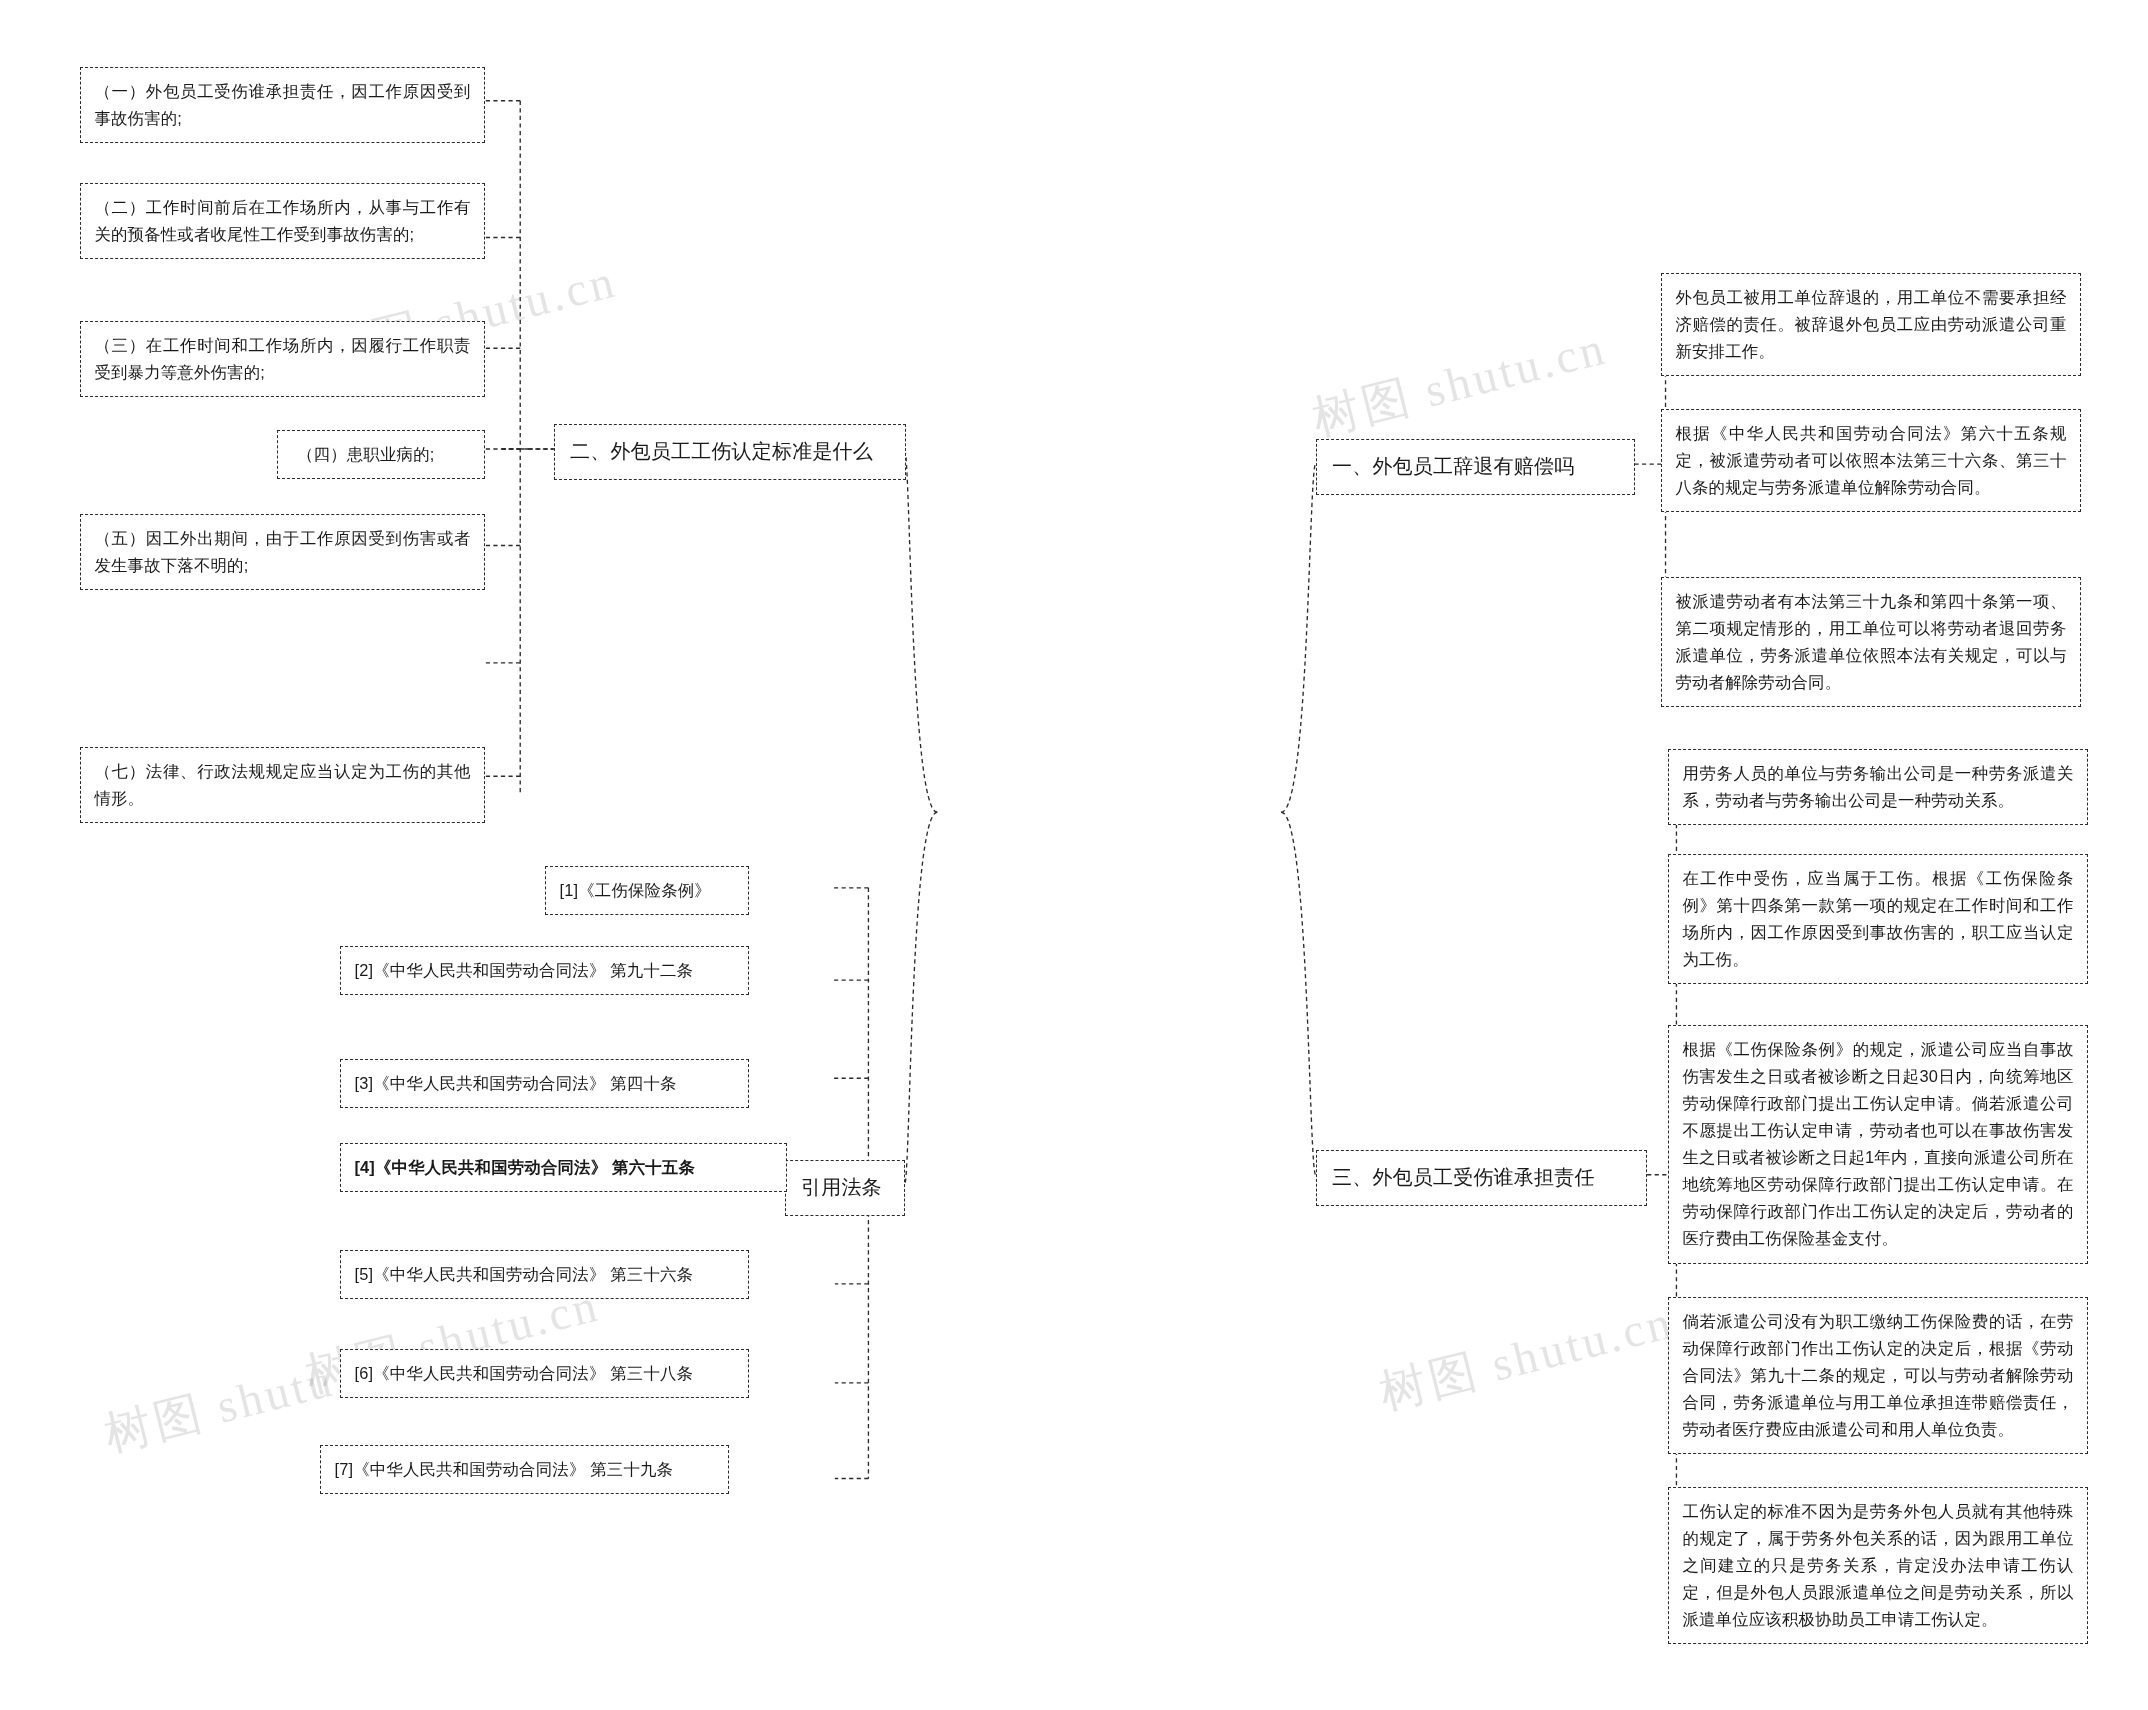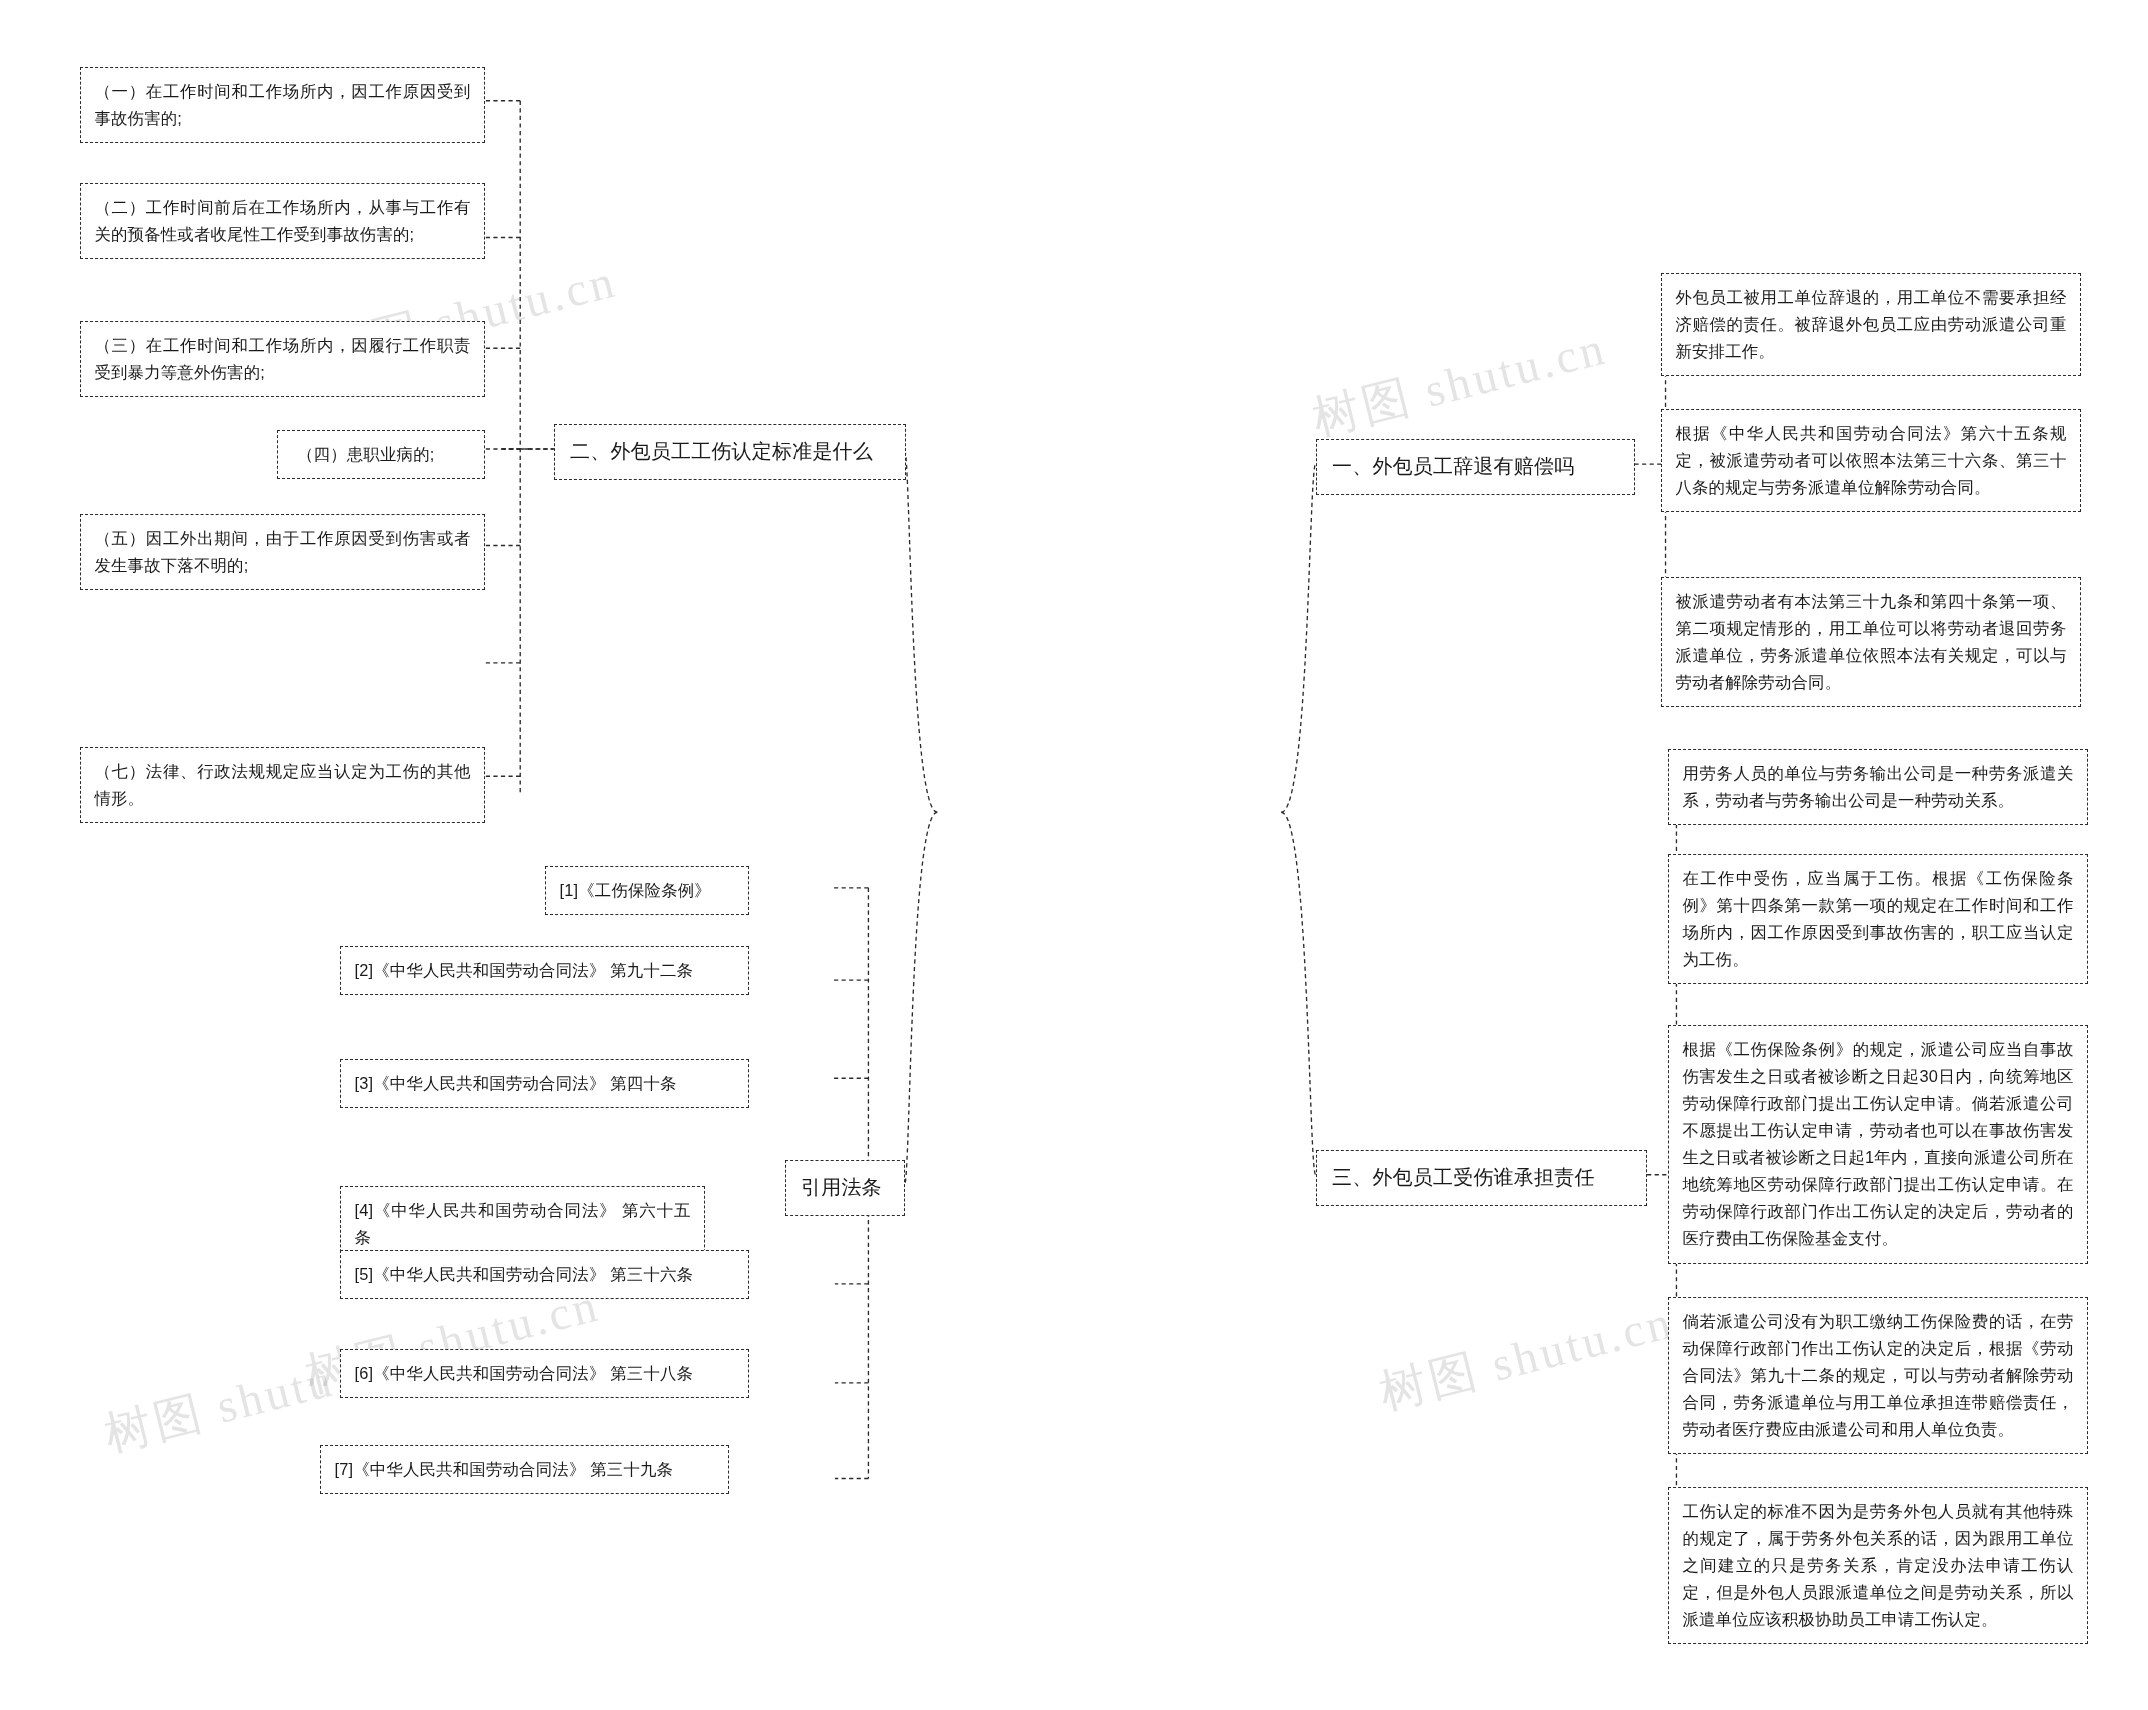--- a/index.html
+++ b/index.html
@@ -133,33 +133,33 @@
     <path d="M1998 928 L 2026 928"></path>
     <path d="M1998 1118 L 2026 1118"></path>
     <path d="M1998 1400 L 2026 1400"></path>
     <path d="M1998 1655 L 2026 1655"></path>
     <path d="M1998 1885 L 2026 1885"></path>
   </svg>
 
 
   <div class="node branch oneline" style="left:554px; top:424px; width:352px;">二、外包员工工伤认定标准是什么</div>
 
-  <div class="node" style="left:80px; top:67px; width:405px;">（一）在工作时间和工作场所内，因工作原因受到事故伤害的;</div>
+  <div class="node" style="left:80px; top:67px; width:405px;">（一）外包员工受伤谁承担责任，因工作原因受到事故伤害的;</div>
   <div class="node" style="left:80px; top:183px; width:405px;">（二）工作时间前后在工作场所内，从事与工作有关的预备性或者收尾性工作受到事故伤害的;</div>
   <div class="node" style="left:80px; top:321px; width:405px;">（三）在工作时间和工作场所内，因履行工作职责受到暴力等意外伤害的;</div>
   <div class="node" style="left:277px; top:430px; width:208px;padding-left:19px;">（四）患职业病的;</div>
   <div class="node" style="left:80px; top:514px; width:405px;">（五）因工外出期间，由于工作原因受到伤害或者发生事故下落不明的;</div>
   <div class="node" style="left:80px; top:747px; width:405px;">（七）法律、行政法规规定应当认定为工伤的其他情形。</div>
 
   <div class="node branch oneline" style="left:785px; top:1160px; width:120px;">引用法条</div>
 
   <div class="node" style="left:545px; top:866px; width:204px;">[1]《工伤保险条例》</div>
   <div class="node" style="left:340px; top:946px; width:409px;">[2]《中华人民共和国劳动合同法》 第九十二条</div>
   <div class="node" style="left:340px; top:1059px; width:409px;">[3]《中华人民共和国劳动合同法》 第四十条</div>
-  <div class="node" style="left:340px; top:1186px; width:365px;">[4]《中华人民共和国劳动合同法》 第六十五条</div>
+  <div class="node" style="left:340px; top:1143px; width:447px;font-weight:bold;">[4]《中华人民共和国劳动合同法》 第六十五条</div>
   <div class="node" style="left:340px; top:1250px; width:409px;">[5]《中华人民共和国劳动合同法》 第三十六条</div>
   <div class="node" style="left:340px; top:1349px; width:409px;">[6]《中华人民共和国劳动合同法》 第三十八条</div>
   <div class="node" style="left:320px; top:1445px; width:409px;">[7]《中华人民共和国劳动合同法》 第三十九条</div>
 
   <div class="node branch oneline" style="left:1316px; top:439px; width:319px;">一、外包员工辞退有赔偿吗</div>
 
   <div class="node" style="left:1661px; top:273px; width:420px;">外包员工被用工单位辞退的，用工单位不需要承担经济赔偿的责任。被辞退外包员工应由劳动派遣公司重新安排工作。</div>
   <div class="node" style="left:1661px; top:409px; width:420px;">根据《中华人民共和国劳动合同法》第六十五条规定，被派遣劳动者可以依照本法第三十六条、第三十八条的规定与劳务派遣单位解除劳动合同。</div>
   <div class="node" style="left:1661px; top:577px; width:420px;">被派遣劳动者有本法第三十九条和第四十条第一项、第二项规定情形的，用工单位可以将劳动者退回劳务派遣单位，劳务派遣单位依照本法有关规定，可以与劳动者解除劳动合同。</div>
 

